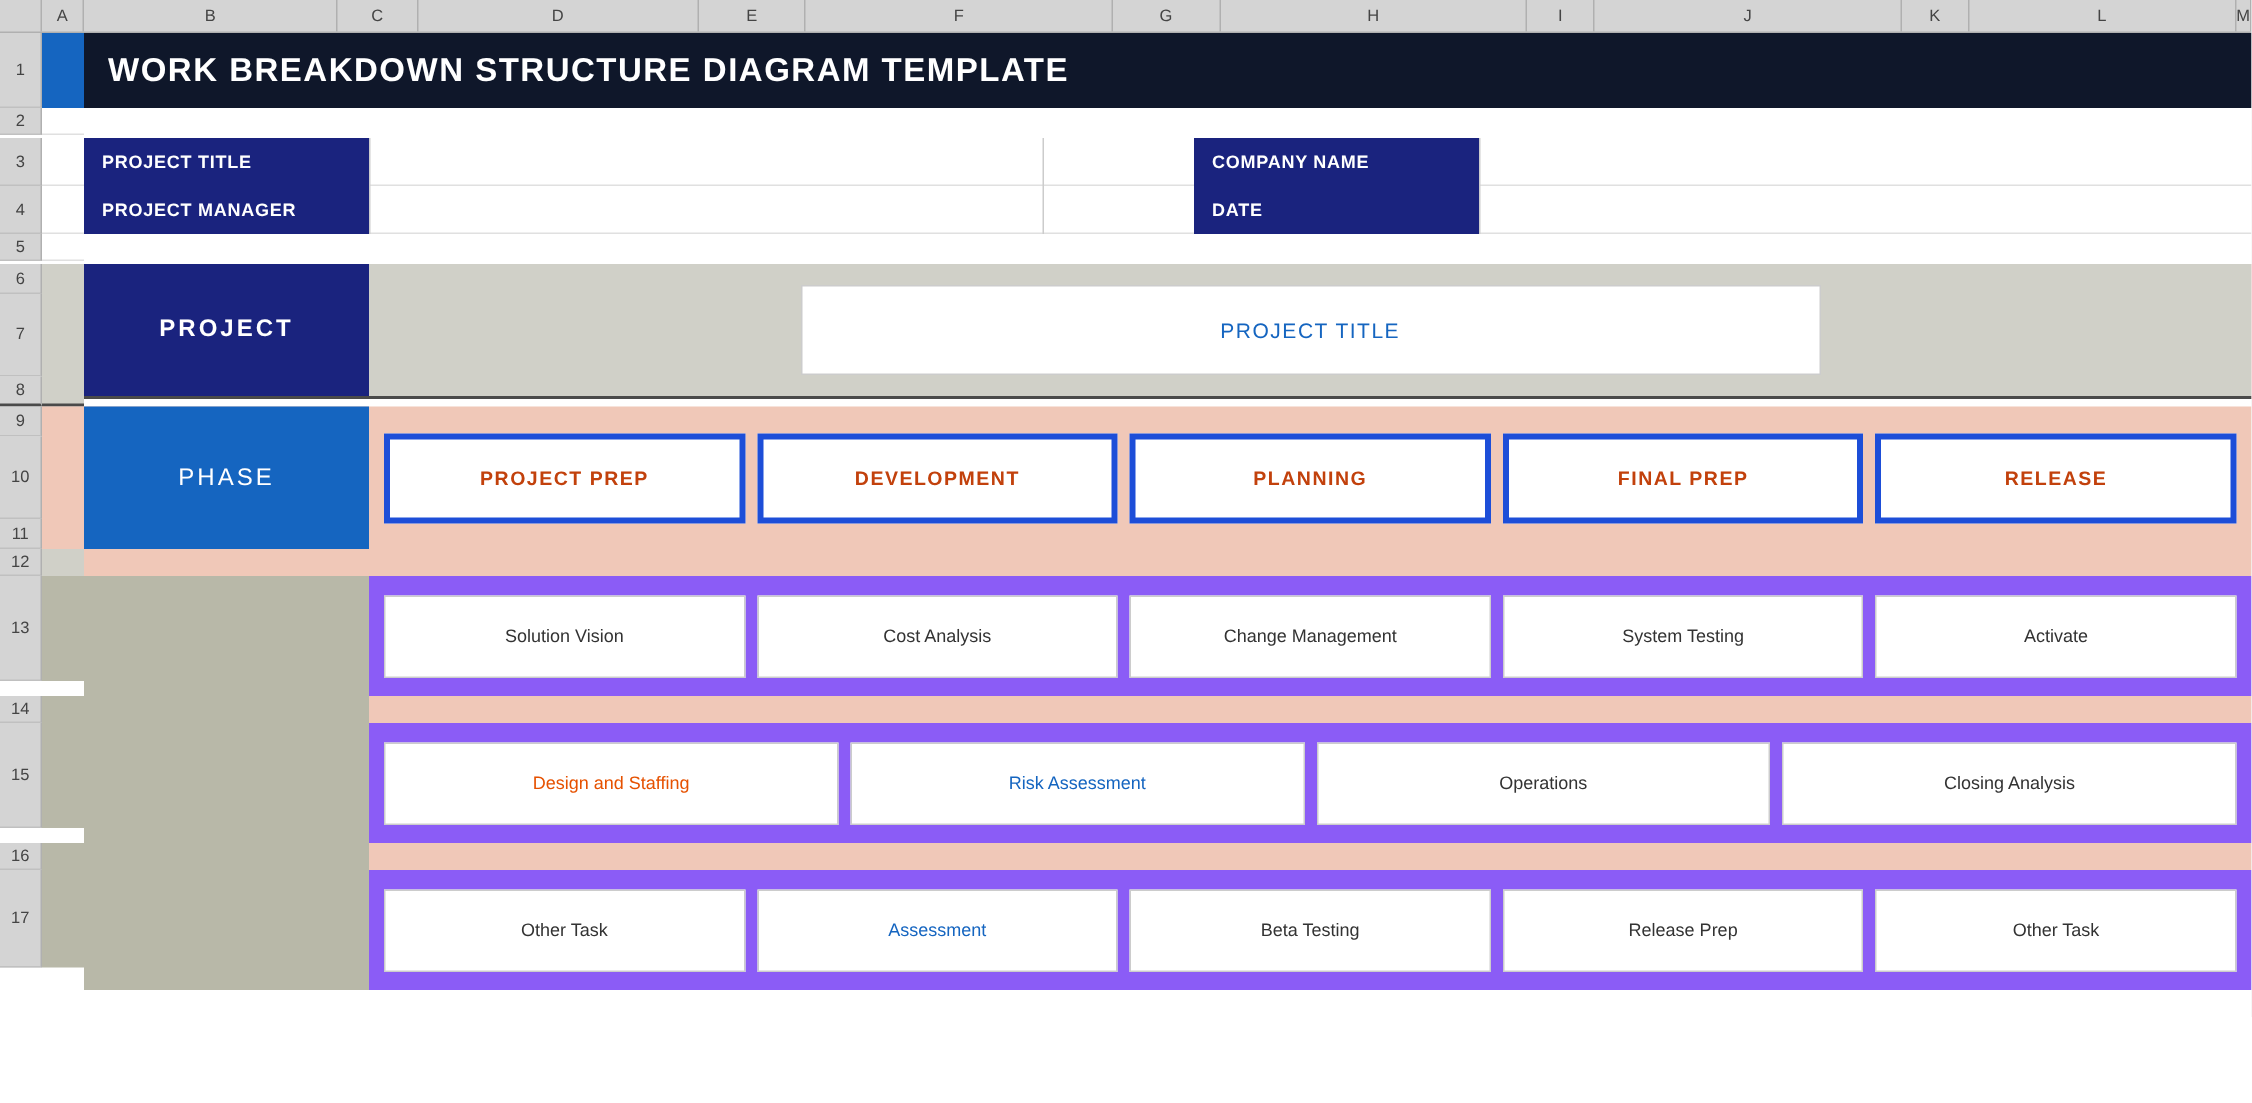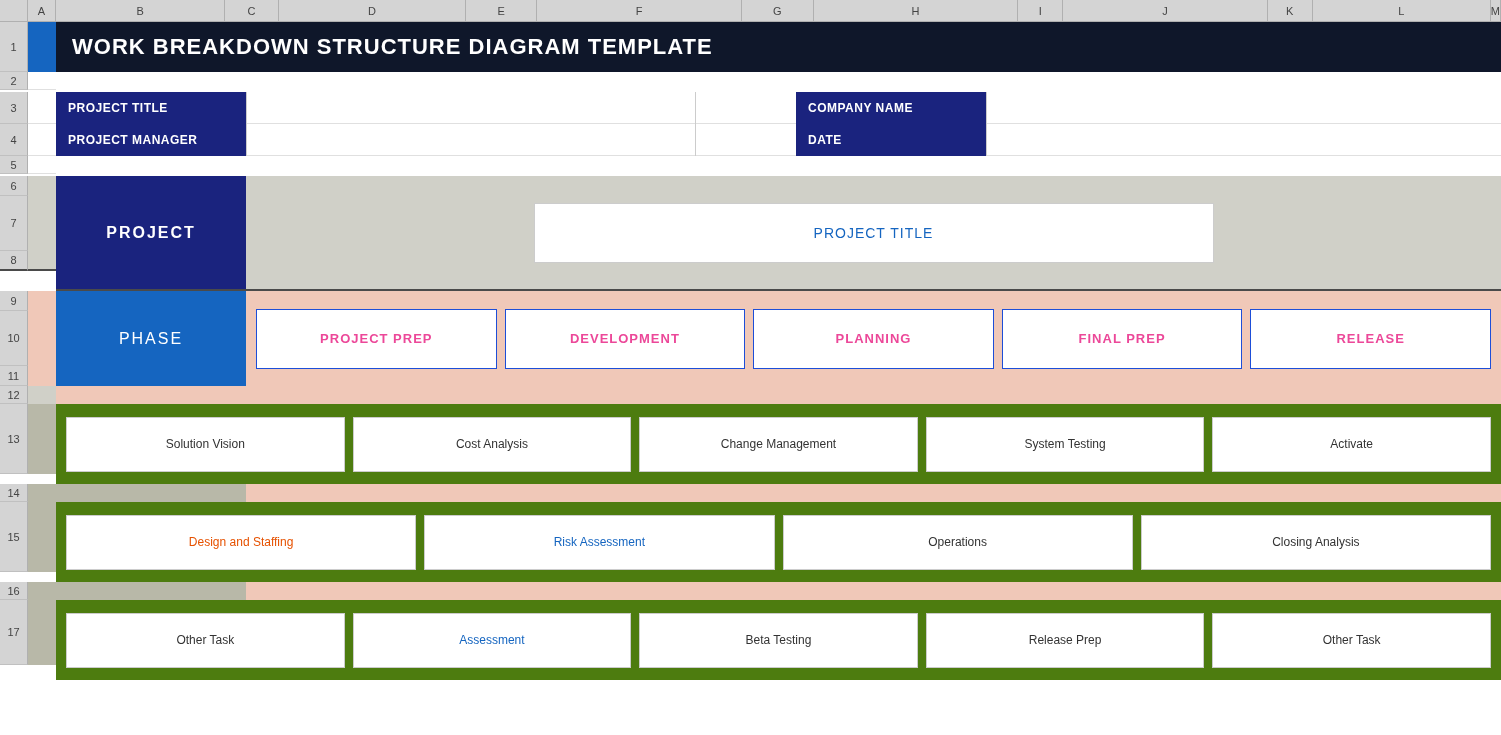--- a/index.html
+++ b/index.html
@@ -117,39 +117,38 @@
       flex: 1;
       display: flex;
       align-items: center;
       justify-content: space-around;
       padding: 10px;
       gap: 8px;
     }
 
     .phase-box {
       background: white;
-      border: 1px solid #1d4ed8;
+      border: 4px solid #1d4ed8;
       flex: 1;
       height: 60px;
       display: flex;
       align-items: center;
       justify-content: center;
-      color: #ec4899;
+      color: #c2410c;
       font-size: 13px;
       font-weight: 700;
       letter-spacing: 1px;
       text-align: center;
     }
 
     
     .task-section {
       display: flex;
-      background: #4d7c0f;
+      background: #8b5cf6;
       min-height: 80px;
-      flex-direction: column;
     }
 
     .task-label-col {
       background: #b8b8a8;
       min-width: 190px;
       width: 190px;
     }
 
     .task-items {
       flex: 1;
@@ -272,21 +271,21 @@
     <div class="full-width row-thin"></div>
   </div>
 
   <div class="sheet-row-wrapper">
     <div style="display:flex; flex-direction:column; width:28px; min-width:28px;">
       <div class="row-num-col" style="height:20px;">6</div>
       <div class="row-num-col" style="height:55px;">7</div>
       <div class="row-num-col" style="height:20px; border-bottom:2px solid #4a4a4a;">8</div>
     </div>
     <div class="col-a" style="height:95px; background:#d0d0c8; border-bottom:2px solid #4a4a4a;"></div>
-    <div class="full-width" style="display:flex; height:115px; background:#fca5a5; border-bottom:2px solid #4a4a4a;">
+    <div class="full-width" style="display:flex; height:90px; background:#fca5a5; border-bottom:2px solid #4a4a4a;">
       <div class="project-label-box">PROJECT</div>
       <div class="project-title-area">
         <div class="project-title-box">PROJECT TITLE</div>
       </div>
     </div>
   </div>
 
   <div class="sheet-row-wrapper">
     <div style="display:flex; flex-direction:column; width:28px; min-width:28px;">
       <div class="row-num-col" style="height:20px;">9</div>

